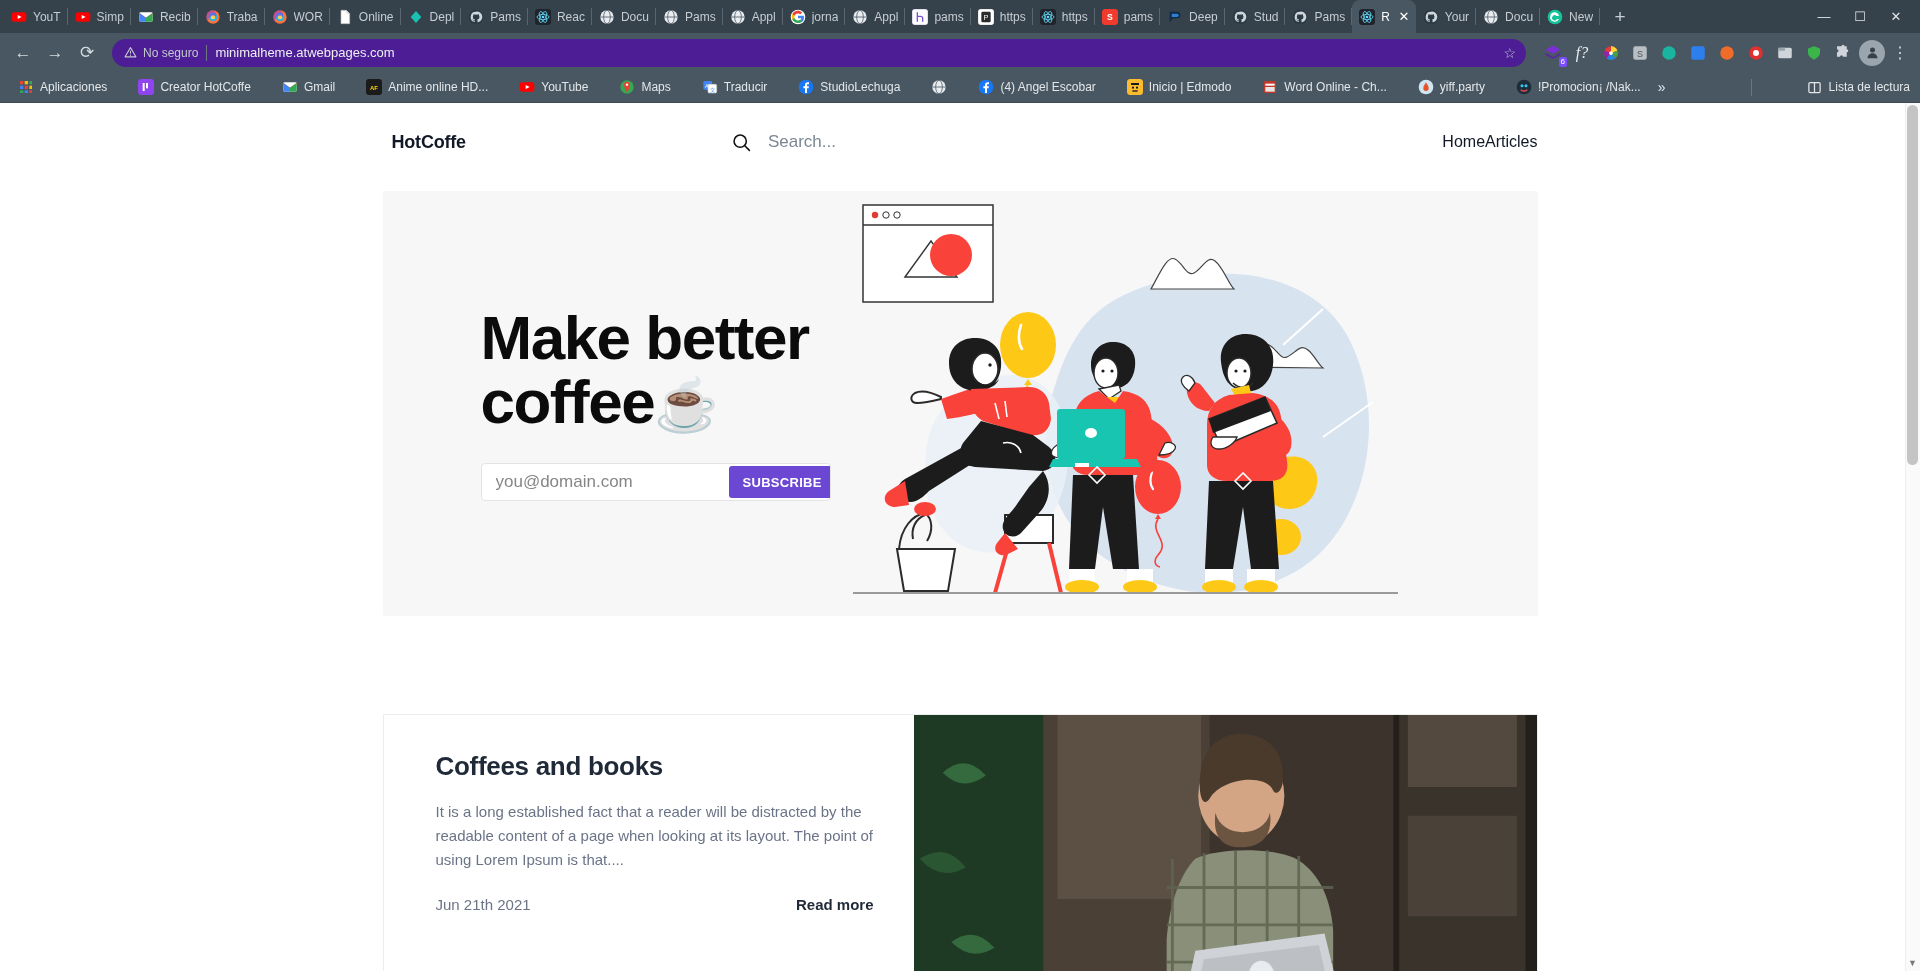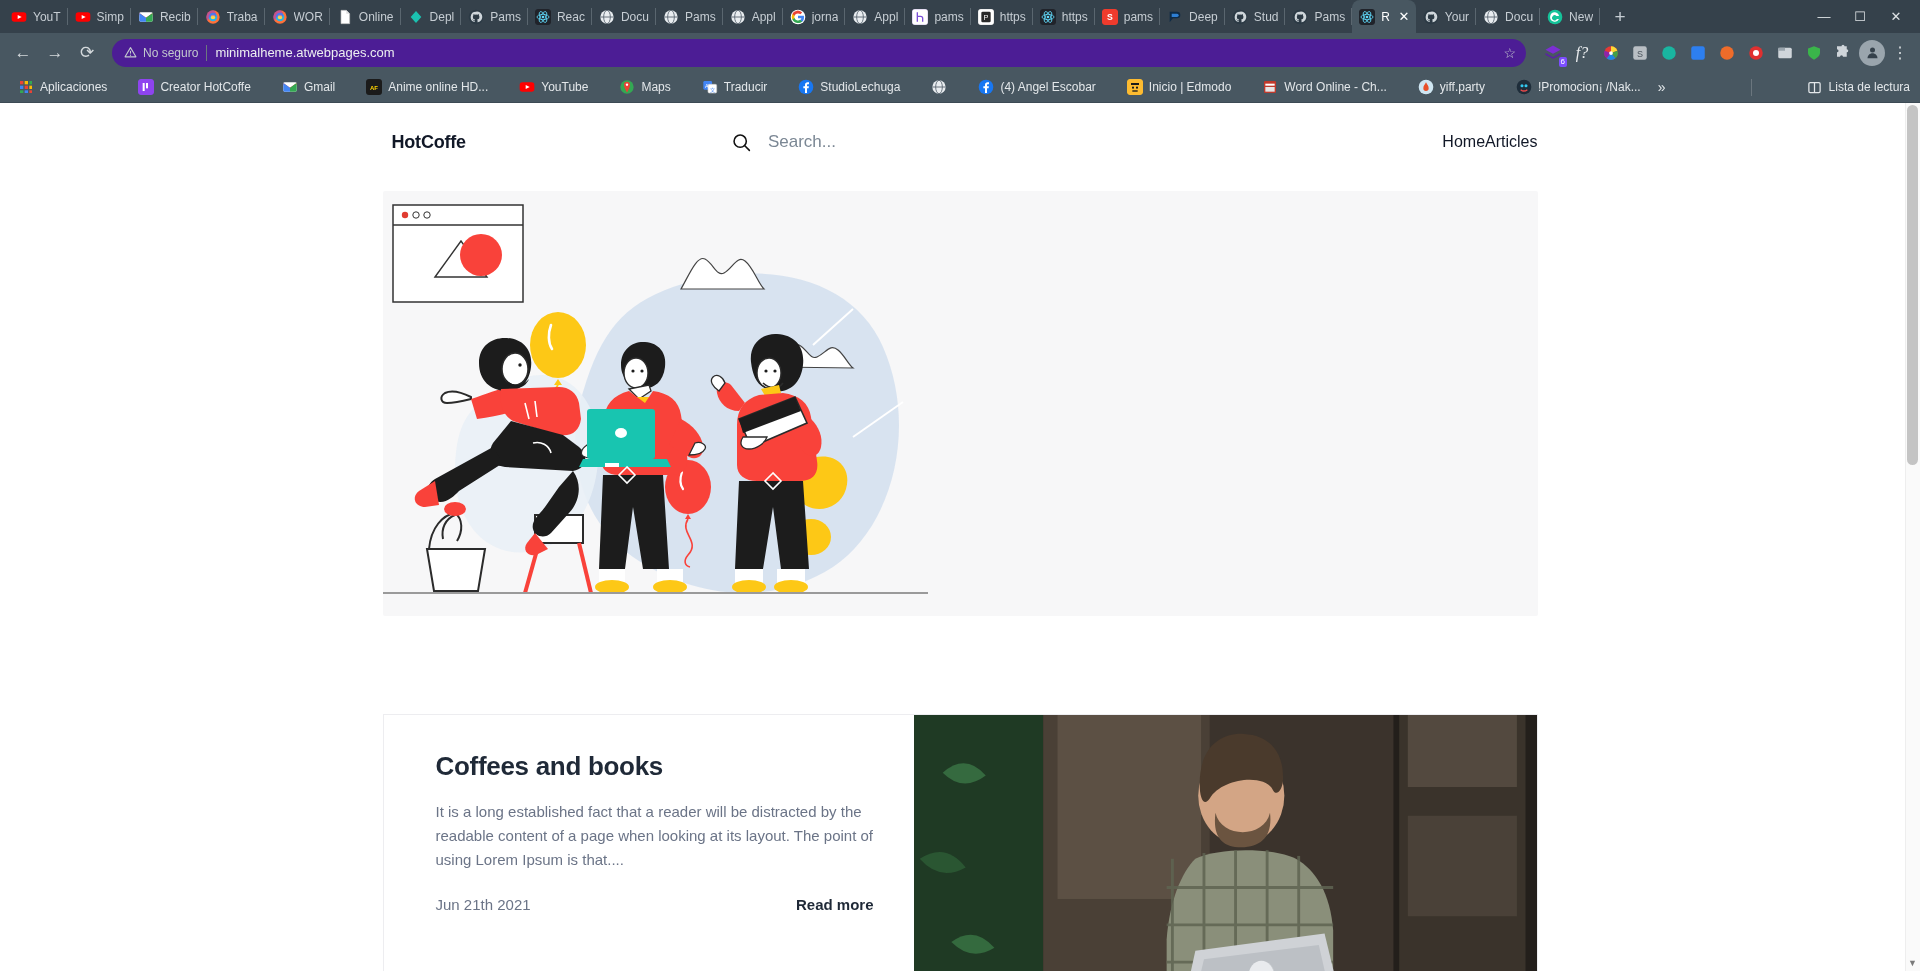--- a/index.html
+++ b/index.html
@@ -761,20 +761,30 @@
           <input class="search-input" type="text" placeholder="Search..." style="">
         </div>
         <nav class="nav">
           <a href="#">Home</a>
           <a href="#">Articles</a>
         </nav>
       </div>
     </header>
 
     <section class="hero">
+      <div class="hero-left">
+        <h1 class="hero-title">
+          <span>Make better</span><br>
+          <span>coffee</span><span class="cup">☕</span>
+        </h1>
+        <form class="sub-form">
+          <input class="email-input" type="text" placeholder="you@domain.com" style="">
+          <button class="sub-btn">SUBSCRIBE</button>
+        </form>
+      </div>
 
       <div class="hero-right">
         <svg viewBox="0 0 560 420" width="560" height="420" style="display:block;margin-top:6px;">
 
           <path d="M290 90 C380 60 470 80 500 150 C535 230 510 330 450 370 C380 415 300 395 250 360 C200 325 180 260 200 195 C218 135 240 108 290 90 Z" fill="#cddcee" opacity="0.75"></path>
           <path d="M120 190 C170 160 210 190 215 240 C220 300 190 350 145 355 C100 360 70 320 72 270 C74 225 85 210 120 190 Z" fill="#e9eff6" opacity="0.9"></path>
 
           <rect x="10" y="8" width="130" height="97" fill="#fff" stroke="#333" stroke-width="1.5"></rect>
           <line x1="10" y1="28" x2="140" y2="28" stroke="#333" stroke-width="1.5"></line>
           <circle cx="22" cy="18" r="3.2" fill="#e03c31"></circle>

